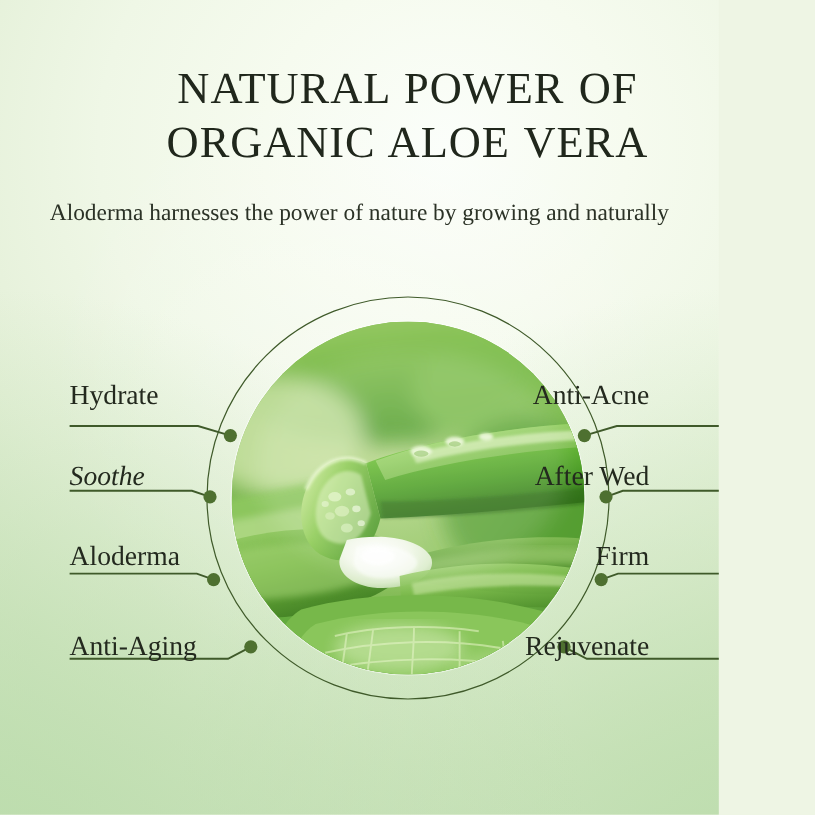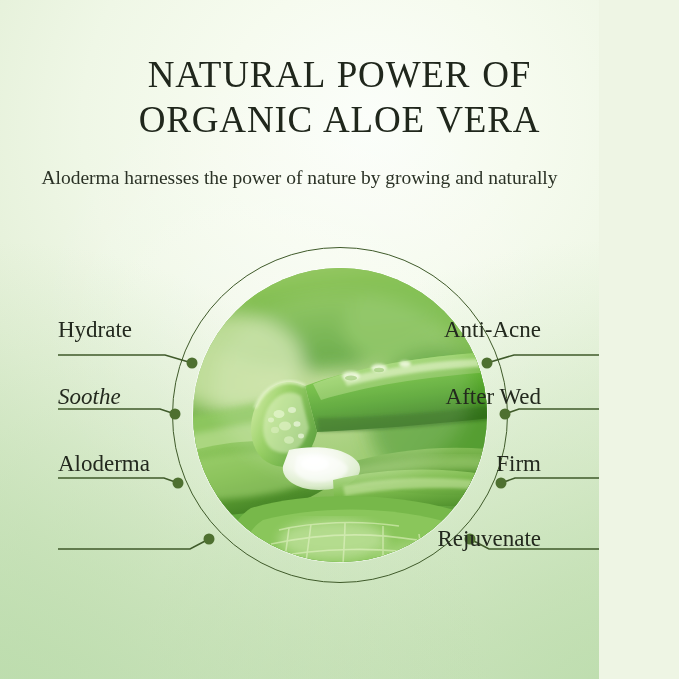--- a/index.html
+++ b/index.html
@@ -321,19 +321,20 @@
       <circle cx="487" cy="363" r="5.5"></circle>
       <circle cx="505" cy="414" r="5.5"></circle>
       <circle cx="501" cy="483" r="5.5"></circle>
       <circle cx="470" cy="539" r="5.5"></circle>
     </g>
   </svg>
 
   <div class="label left" style="left:58px;  top:318px;">Hydrate</div>
   <div class="label left" style="left:58px;  top:385px;font-style:italic;">Soothe</div>
   <div class="label left" style="left:58px;  top:452px;">Aloderma</div>
+  <div class="label left" style="left:58px;  top:527px;">Anti-Aging</div>
 
   <div class="label right" style="right:58px; top:318px;">Anti-Acne</div>
   <div class="label right" style="right:58px; top:385px;">After Wed</div>
   <div class="label right" style="right:58px; top:452px;margin-left:30px;">Firm</div>
   <div class="label right" style="right:58px; top:527px;">Rejuvenate</div>
 
 </div>
 
 </body></html>

